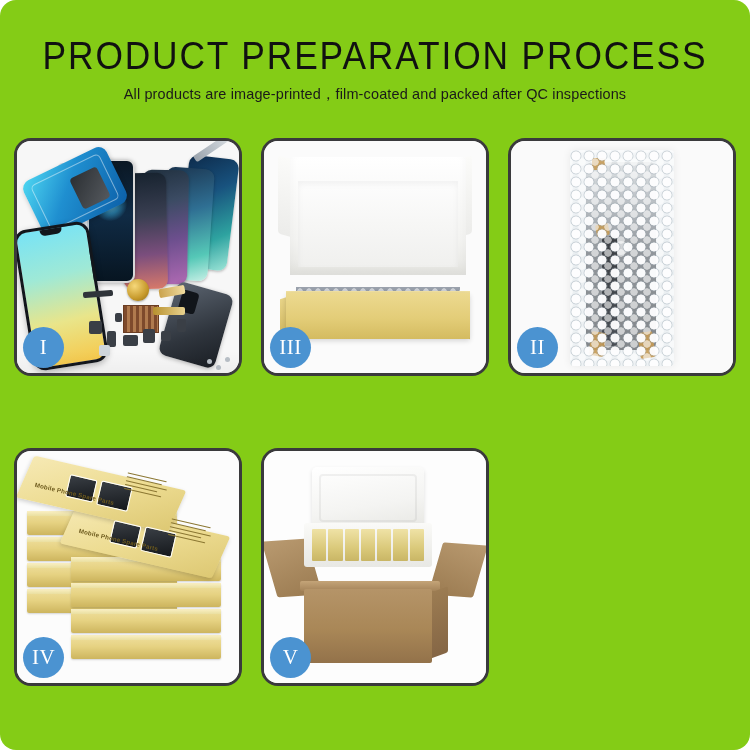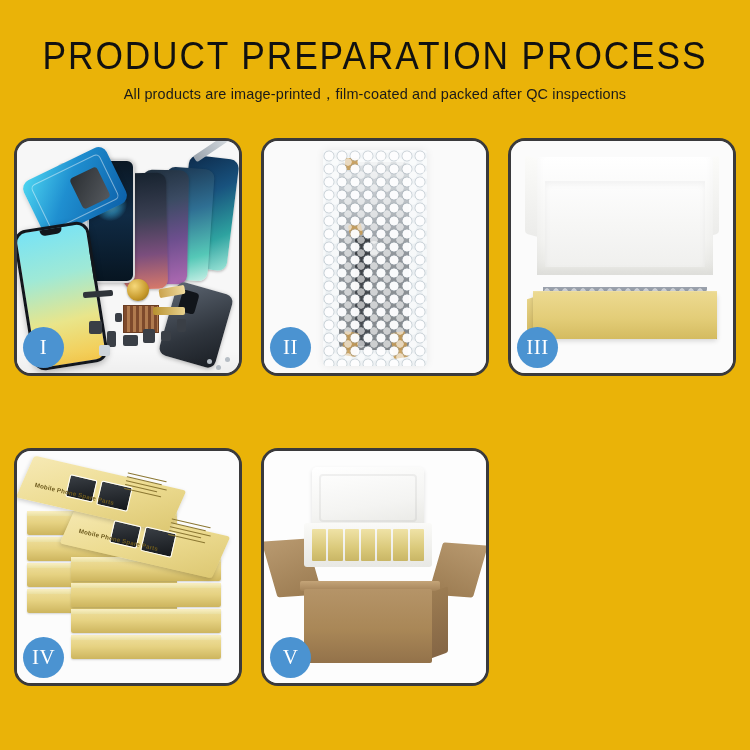--- a/index.html
+++ b/index.html
@@ -12,21 +12,22 @@
     height: 750px;
     overflow: hidden;
     font-family: "Liberation Sans", sans-serif;
     -webkit-font-smoothing: antialiased;
   }
 
   .page {
     position: relative;
     width: 750px;
     height: 750px;
-    background: #eab308;
+    background: #84cc16;
+    border-radius: 16px;
   }
 
   
   .header {
     position: absolute;
     left: 0;
     top: 34px;
     width: 750px;
     text-align: center;
   }
@@ -520,48 +521,48 @@
           <i style="left:0;top:2px"></i>
             <i style="left:9px;top:8px"></i>
             <i style="left:18px;top:0"></i>
         </div>
         <div class="shadow-soft"></div>
       </div>
       <div class="badge">I</div>
     </div>
 
     <div class="panel">
+      <div class="panel-stage p3-bg">
+        <div class="lid-flapL"></div>
+        <div class="lid-flapR"></div>
+        <div class="lid-back"></div>
+        <div class="lid-inner"></div>
+        <div class="box3-flapL"></div>
+        <div class="box3-flapR"></div>
+        <div class="box3-inner"></div>
+        <div class="box3-lip"></div>
+        <div class="box3-body"></div>
+      </div>
+      <div class="badge">III</div>
+    </div>
+
+    <div class="panel">
       <div class="panel-stage p2-bg">
         <div class="bubblepack">
           <div class="screen-inside"></div>
           <div class="flexcable"></div>
           <div class="tape tape-a"></div>
           <div class="tape tape-b"></div>
           <div class="tape tape-c"></div>
           <div class="tape tape-d"></div>
           <div class="bubbles"></div>
           <div class="bubbles2"></div>
         </div>
       </div>
       <div class="badge">II</div>
-    </div>
-
-    <div class="panel">
-      <div class="panel-stage p3-bg">
-        <div class="lid-flapL"></div>
-        <div class="lid-flapR"></div>
-        <div class="lid-back"></div>
-        <div class="lid-inner"></div>
-        <div class="box3-flapL"></div>
-        <div class="box3-flapR"></div>
-        <div class="box3-inner"></div>
-        <div class="box3-lip"></div>
-        <div class="box3-body"></div>
-      </div>
-      <div class="badge">III</div>
     </div>
 
     <div class="panel">
       <div class="panel-stage p4-bg">
         <div class="stackwrap">
           <div class="sbox sb-l4"></div>
           <div class="sbox sb-l3"></div>
           <div class="sbox sb-l2"></div>
           <div class="sbox sb-l1"></div>
 

